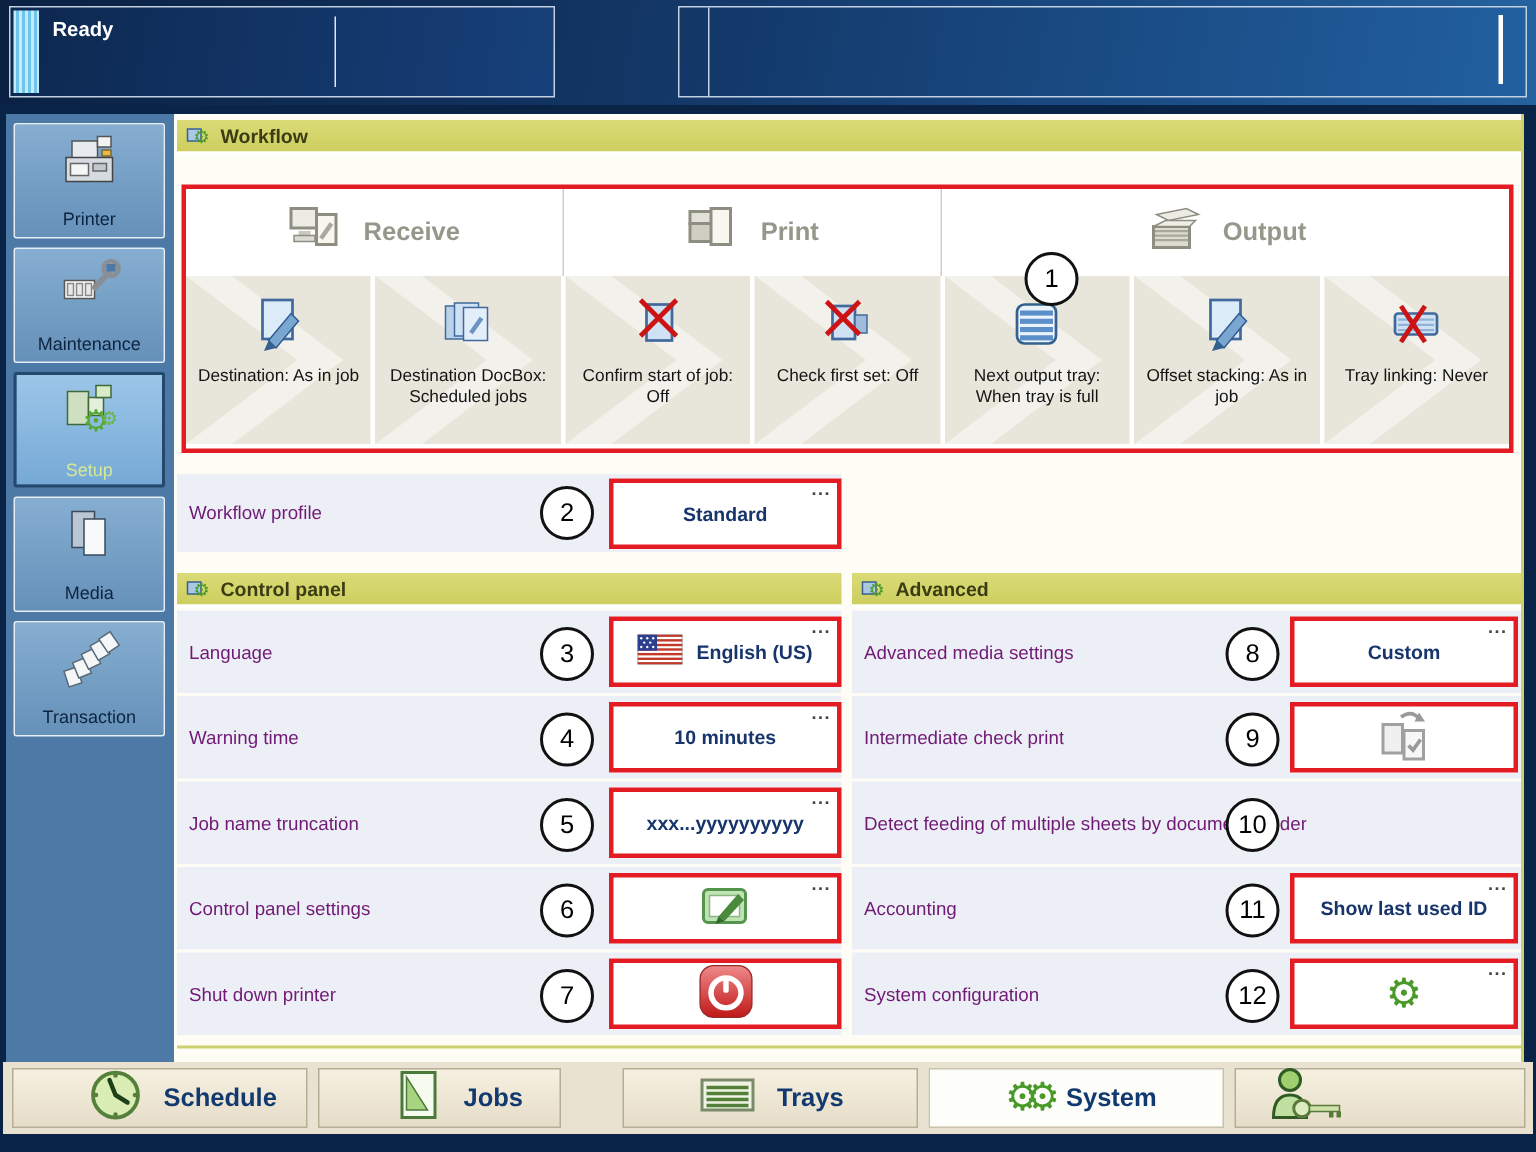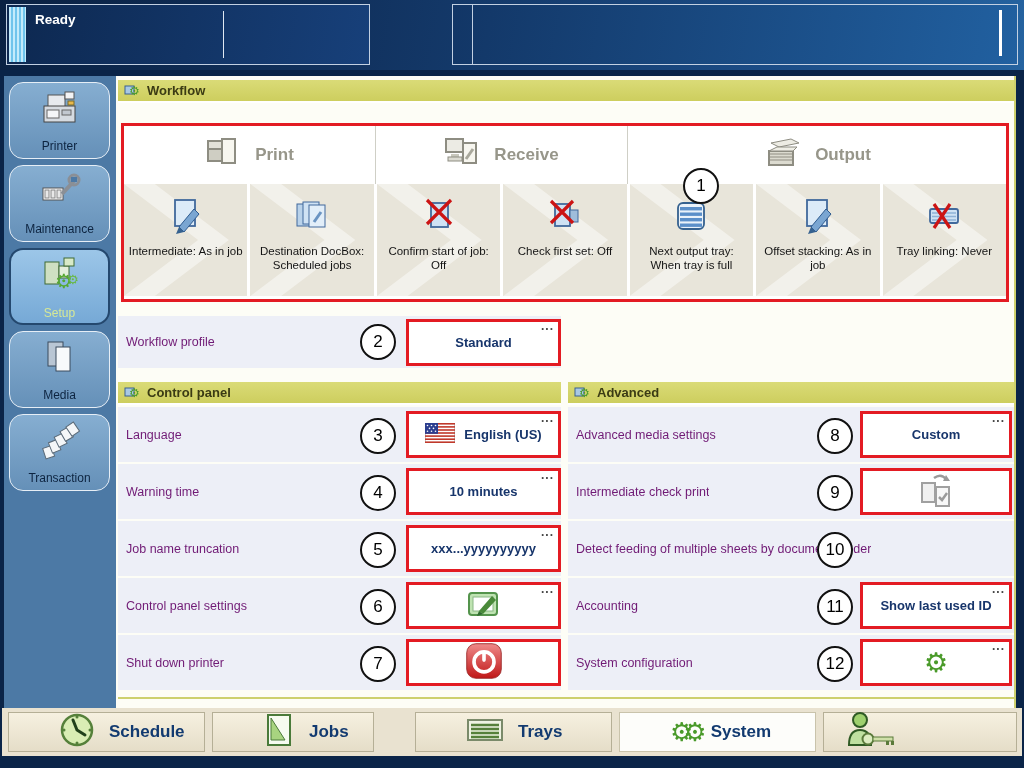--- a/index.html
+++ b/index.html
@@ -18,21 +18,21 @@
     background:repeating-linear-gradient(90deg,#c3ebfb 0 2px,#6fc4ec 2px 4px); }
   .ready { position:absolute; left:28px; top:7px; color:#fff; font-weight:bold; font-size:13.5px; }
   .tb-sep { position:absolute; left:216px; top:6px; bottom:6px; width:1px; background:#dfe8f2; }
   .tb-right { left:452px; width:566px; background:linear-gradient(100deg,#123666,#2160a0); }
   .tb-sub { position:absolute; left:19px; top:0; bottom:0; width:1px; background:#c2d0e2; }
   .tb-caret { position:absolute; right:15px; top:5px; bottom:8px; width:3px; background:#fff; }
 
   
   .sidebar { position:absolute; left:4px; top:76px; width:112px; height:632px; background:#4c79a5; }
   .side-btn { position:absolute; left:5px; width:101px; height:77px;
-    background:linear-gradient(180deg,#86aed1,#6590b8); border:1px solid #e6eef6; border-radius:14px;
+    background:linear-gradient(180deg,#86aed1,#6590b8); border:1px solid #e6eef6; border-radius:2px;
     display:flex; flex-direction:column; align-items:center; justify-content:center; gap:6px; cursor:pointer; }
   .side-btn .lbl { font-size:12px; color:#0d2440; }
   .side-btn.selected { background:linear-gradient(180deg,#9cc6e8,#76a9d6); border:2px solid #24486e; }
   .side-btn.selected .lbl { color:#d6e896; }
   .sb-printer{top:6px} .sb-maint{top:89px} .sb-setup{top:172px} .sb-media{top:255px} .sb-trans{top:338px}
 
   
   .content { position:absolute; left:116px; top:76px; width:900px; height:632px;
     background:#fdfdf6; border-right:2px solid #cdd06e; }
   .section-header { background:linear-gradient(180deg,#dadb77,#cdce5e); color:#3b3b14;
@@ -184,41 +184,41 @@
         </svg>
     </span>
     <span>Workflow</span>
   </div>
 
   <div class="tile-frame">
     <div class="col-headers">
       <div class="wf-col">
         <span>
           <svg width="38" height="36" viewBox="0 0 38 36">
-              <rect x="3" y="6" width="16" height="8" fill="#e2e1d8" stroke="#8e8d82" stroke-width="2"></rect>
-              <rect x="3" y="14" width="16" height="12" fill="#cfcec3" stroke="#8e8d82" stroke-width="2"></rect>
-              <rect x="17" y="4" width="13" height="24" fill="#f7f6ef" stroke="#8e8d82" stroke-width="2"></rect>
-            </svg>
-        </span>
-        <span class="col-label">Print</span>
-      </div>
-      <div class="wf-col">
-        <span>
-          <svg width="38" height="36" viewBox="0 0 38 36">
               <rect x="2" y="4" width="17" height="13" fill="#ecebe4" stroke="#8e8d82" stroke-width="2"></rect>
               <rect x="7" y="19" width="8" height="3" fill="#c9c8bd"></rect>
               <rect x="4" y="22" width="14" height="4" fill="#dcdbd2" stroke="#8e8d82"></rect>
               <rect x="19" y="8" width="13" height="20" fill="#f7f6ef" stroke="#8e8d82" stroke-width="2"></rect>
               <path d="M22 24 L29 14" stroke="#a9a89c" stroke-width="3"></path>
             </svg>
         </span>
         <span class="col-label">Receive</span>
       </div>
       <div class="wf-col">
         <span>
+          <svg width="38" height="36" viewBox="0 0 38 36">
+              <rect x="3" y="6" width="16" height="8" fill="#e2e1d8" stroke="#8e8d82" stroke-width="2"></rect>
+              <rect x="3" y="14" width="16" height="12" fill="#cfcec3" stroke="#8e8d82" stroke-width="2"></rect>
+              <rect x="17" y="4" width="13" height="24" fill="#f7f6ef" stroke="#8e8d82" stroke-width="2"></rect>
+            </svg>
+        </span>
+        <span class="col-label">Print</span>
+      </div>
+      <div class="wf-col">
+        <span>
           <svg width="40" height="36" viewBox="0 0 40 36">
               <polygon points="8,8 28,4 36,8 16,12" fill="#edece4" stroke="#8e8d82"></polygon>
               <rect x="6" y="16" width="24" height="14" fill="#dcdbd0" stroke="#8e8d82" stroke-width="2"></rect>
               <path d="M7 19 h22 M7 22 h22 M7 25 h22" stroke="#a9a89c" stroke-width="1.5"></path>
               <polygon points="6,16 14,12 34,12 30,16" fill="#efeee6" stroke="#8e8d82"></polygon>
             </svg>
         </span>
         <span class="col-label">Output</span>
       </div>
     </div>
@@ -226,21 +226,21 @@
     <div class="tiles">
       <div class="tile">
         <span class="chev"></span>
         <span class="tile-icon">
           <svg width="44" height="44" viewBox="0 0 44 44">
               <rect x="11" y="4" width="20" height="26" fill="#dcebf8" stroke="#41699c" stroke-width="1.8"></rect>
               <polygon points="15,31 30,13 35,18 20,36" fill="#7aa6d2" stroke="#2f5b8f"></polygon>
               <polygon points="15,31 12,38 20,36" fill="#35618f"></polygon>
             </svg>
         </span>
-        <span class="tile-label">Intermediate: As in job</span>
+        <span class="tile-label">Destination: As in job</span>
       </div>
       <div class="tile">
         <span class="chev"></span>
         <span class="tile-icon">
           <svg width="44" height="44" viewBox="0 0 44 44">
               <rect x="7" y="8" width="16" height="22" fill="#b9d2ea" stroke="#41699c"></rect>
               <rect x="13" y="6" width="16" height="22" fill="#cfe2f4" stroke="#41699c"></rect>
               <rect x="19" y="9" width="16" height="22" fill="#e2eef9" stroke="#41699c"></rect>
               <path d="M24 26 L31 16" stroke="#6b94c2" stroke-width="3"></path>
             </svg>

